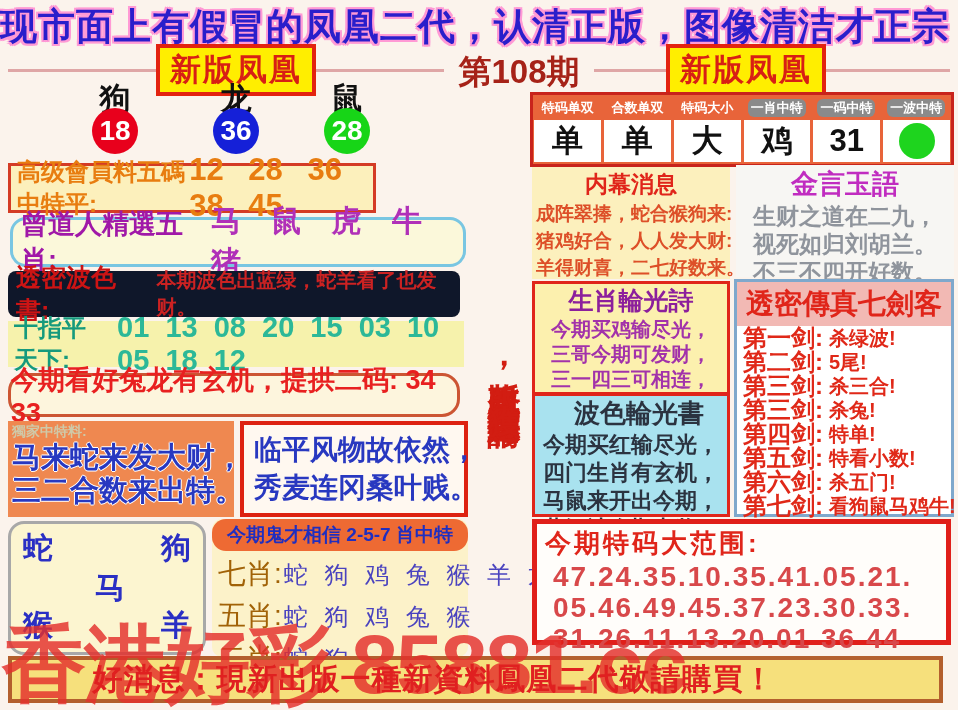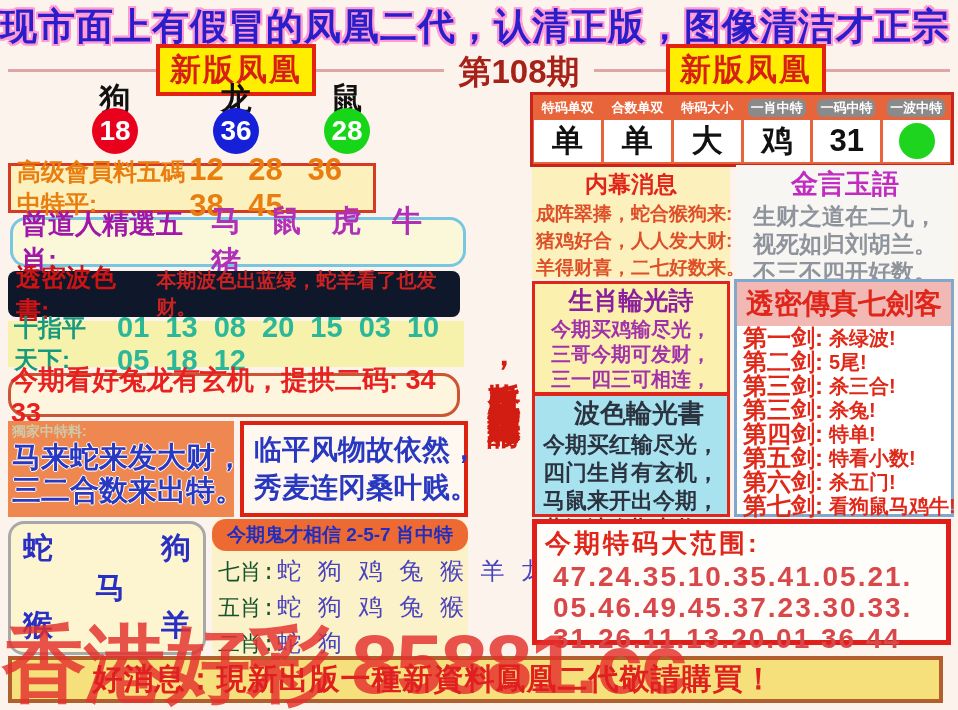--- a/index.html
+++ b/index.html
@@ -71,21 +71,21 @@
   .box-poem .line{ color:#2838c0; font-size:28px; line-height:38px; white-space:nowrap;margin-left:24px; }
 
   .box-grid{ left:8px; top:521px; width:198px; height:134px; background:#fcf5d0;
     border:3px solid #a8a8a8; border-radius:16px; color:#2a2fc4; font-size:30px; }
   .box-grid span{ position:absolute; }
 
   .box-ghost{ left:212px; top:519px; width:256px; height:138px; background:#fcf2c9; border-radius:10px; }
   .box-ghost .title{ background:#ee6a33; border-radius:14px; color:#1f2ec0; font-size:19px;
     font-weight:bold; text-align:center; padding:3px 0; white-space:nowrap; }
   .box-ghost .row{ display:flex; padding-left:6px; margin-top:4px; align-items:baseline; }
-  .box-ghost .rl{ color:#14532d; font-size:22px; white-space:nowrap;font-family:Liberation Mono, monospace; }
+  .box-ghost .rl{ color:#a16207; font-size:28px; white-space:nowrap; }
   .box-ghost .rv{ color:#4a43bf; font-size:24px; word-spacing:10px; margin-left:2px; white-space:nowrap; }
 
   .v-slogan{ left:468px; top:93px; height:552px; width:58px; writing-mode:vertical-rl;
     text-orientation:upright; color:#d21d12; font-size:33px; font-weight:bold; letter-spacing:-1px;
     text-align:center; }
 
   .rbox{ font-weight:bold; }
   .box-insider{ left:532px; top:167px; width:198px; height:112px; background:#fcf0bd; padding-top:2px; }
   .box-insider .title{ color:#e0251a; font-size:23px; text-align:center; }
   .box-insider .line{ color:#dd4f28; font-size:19px; line-height:27px; padding-left:4px; white-space:nowrap; }

